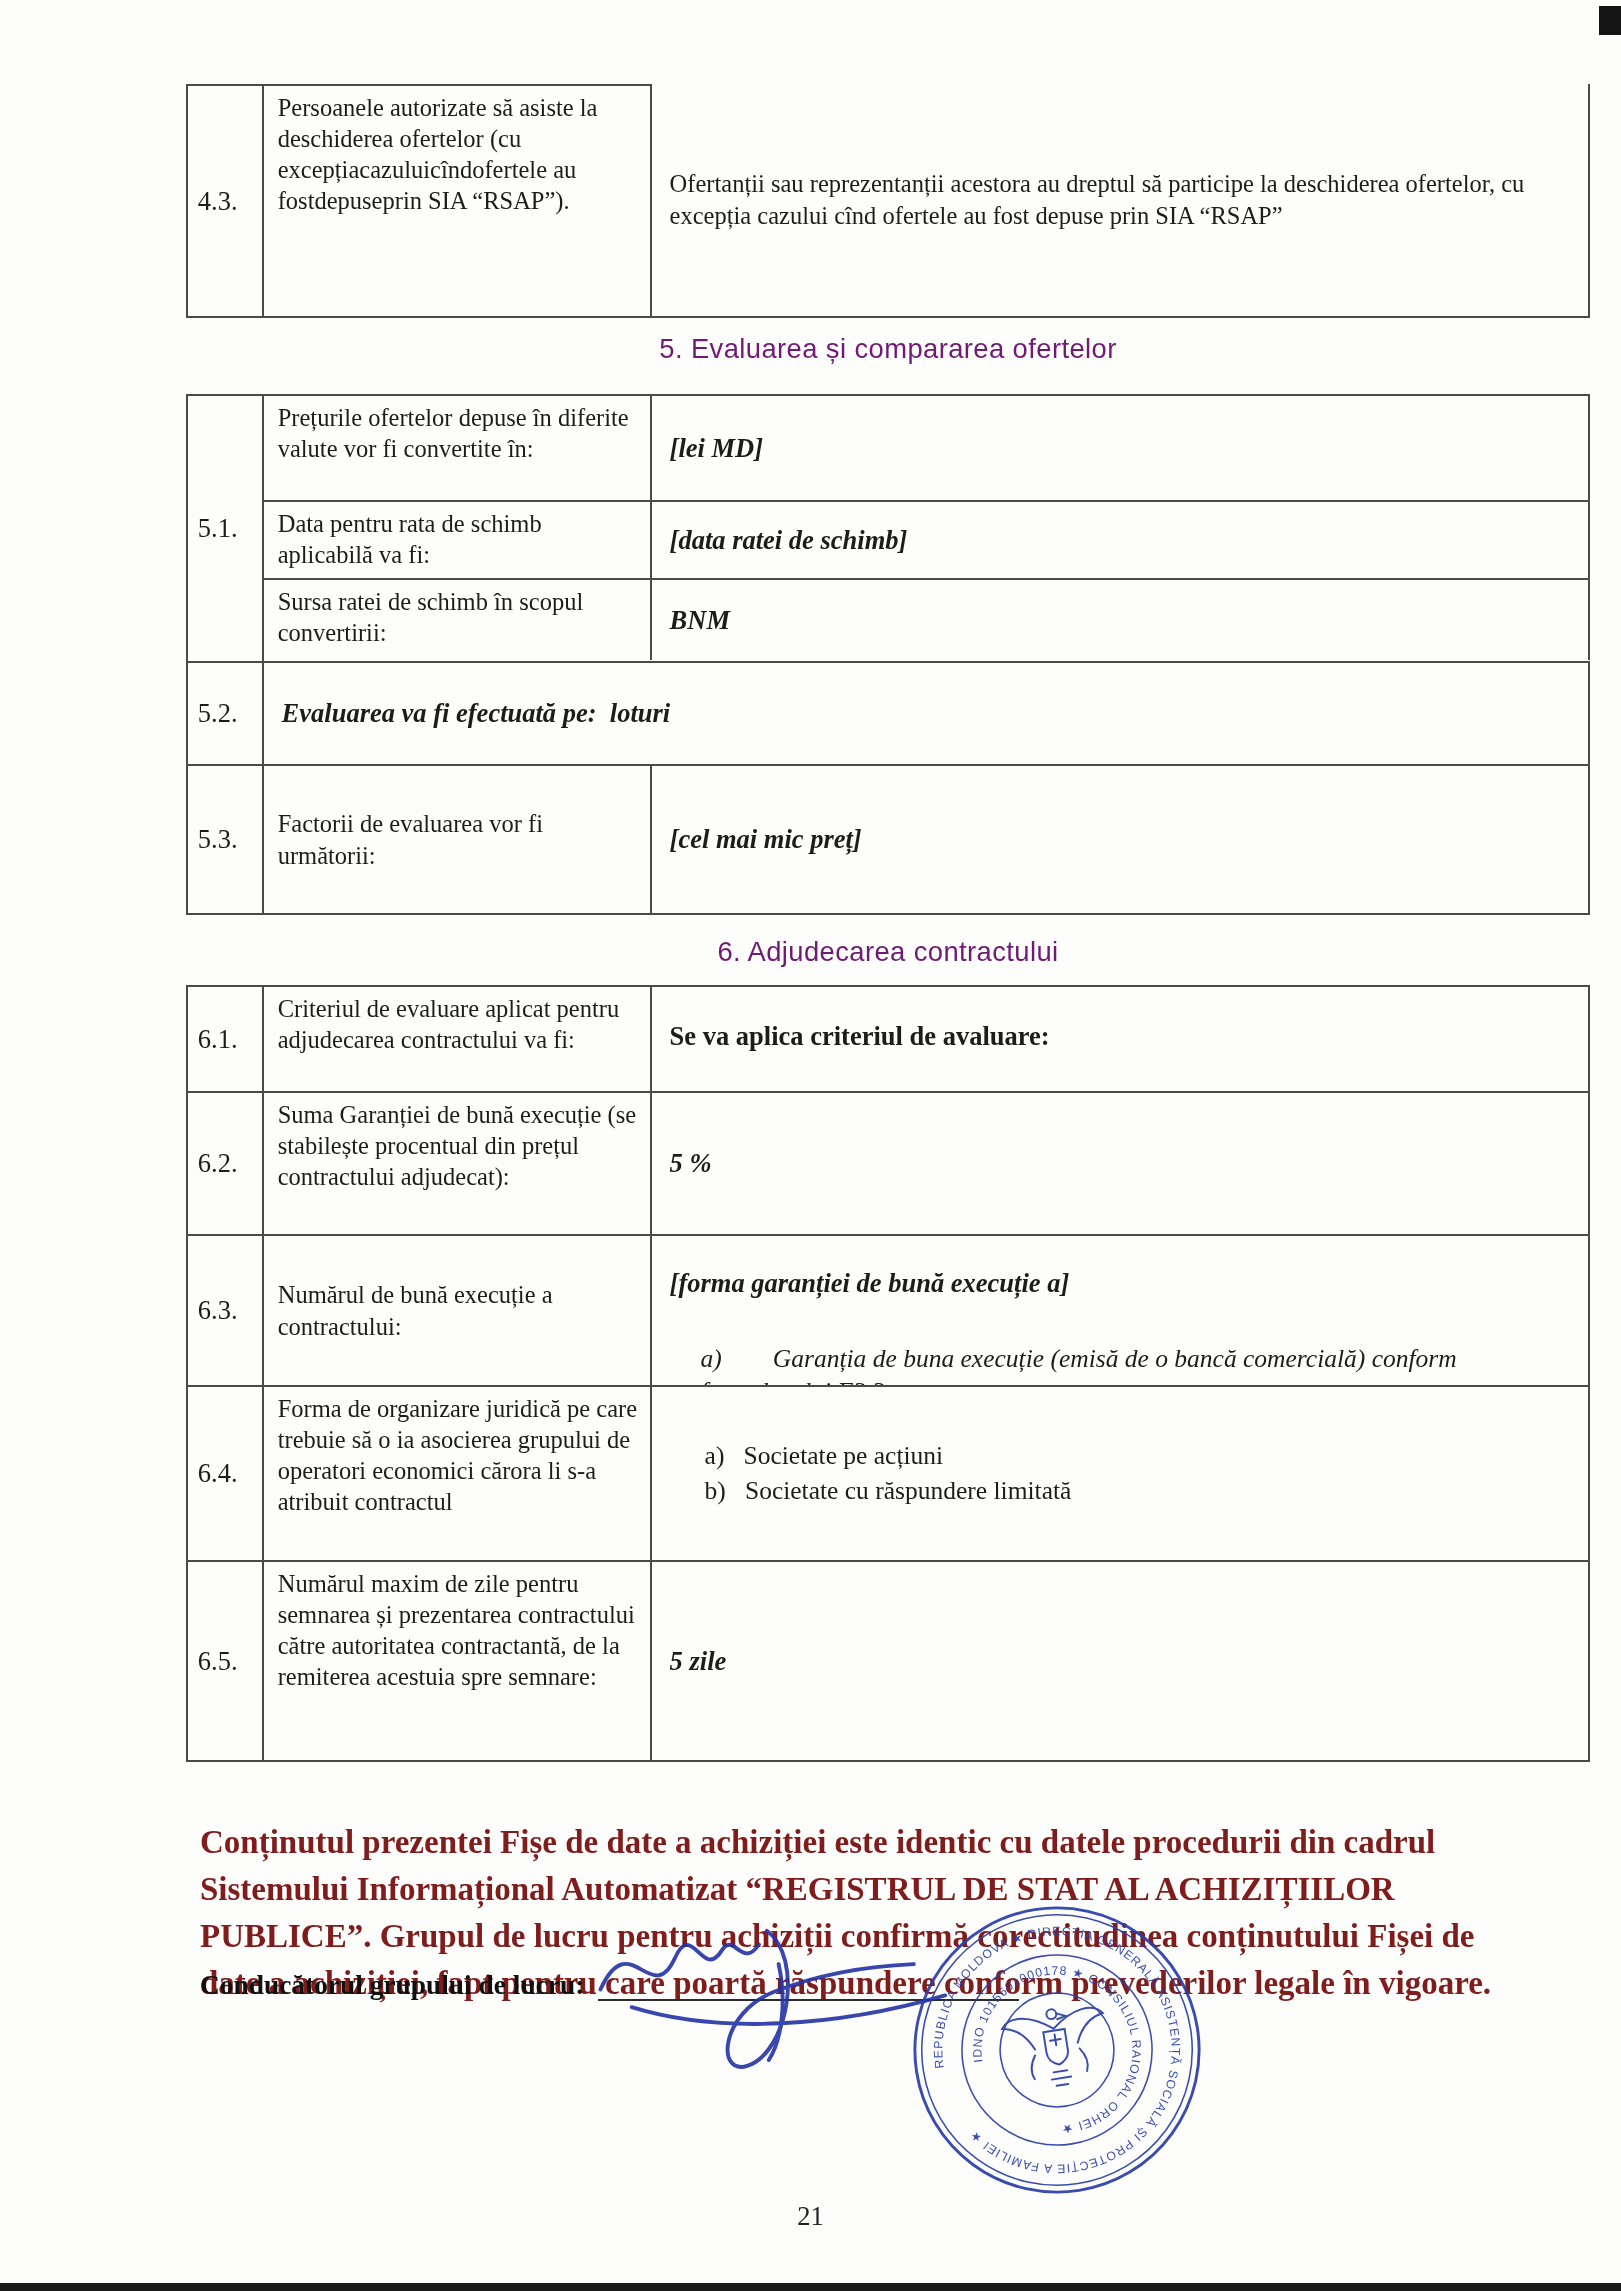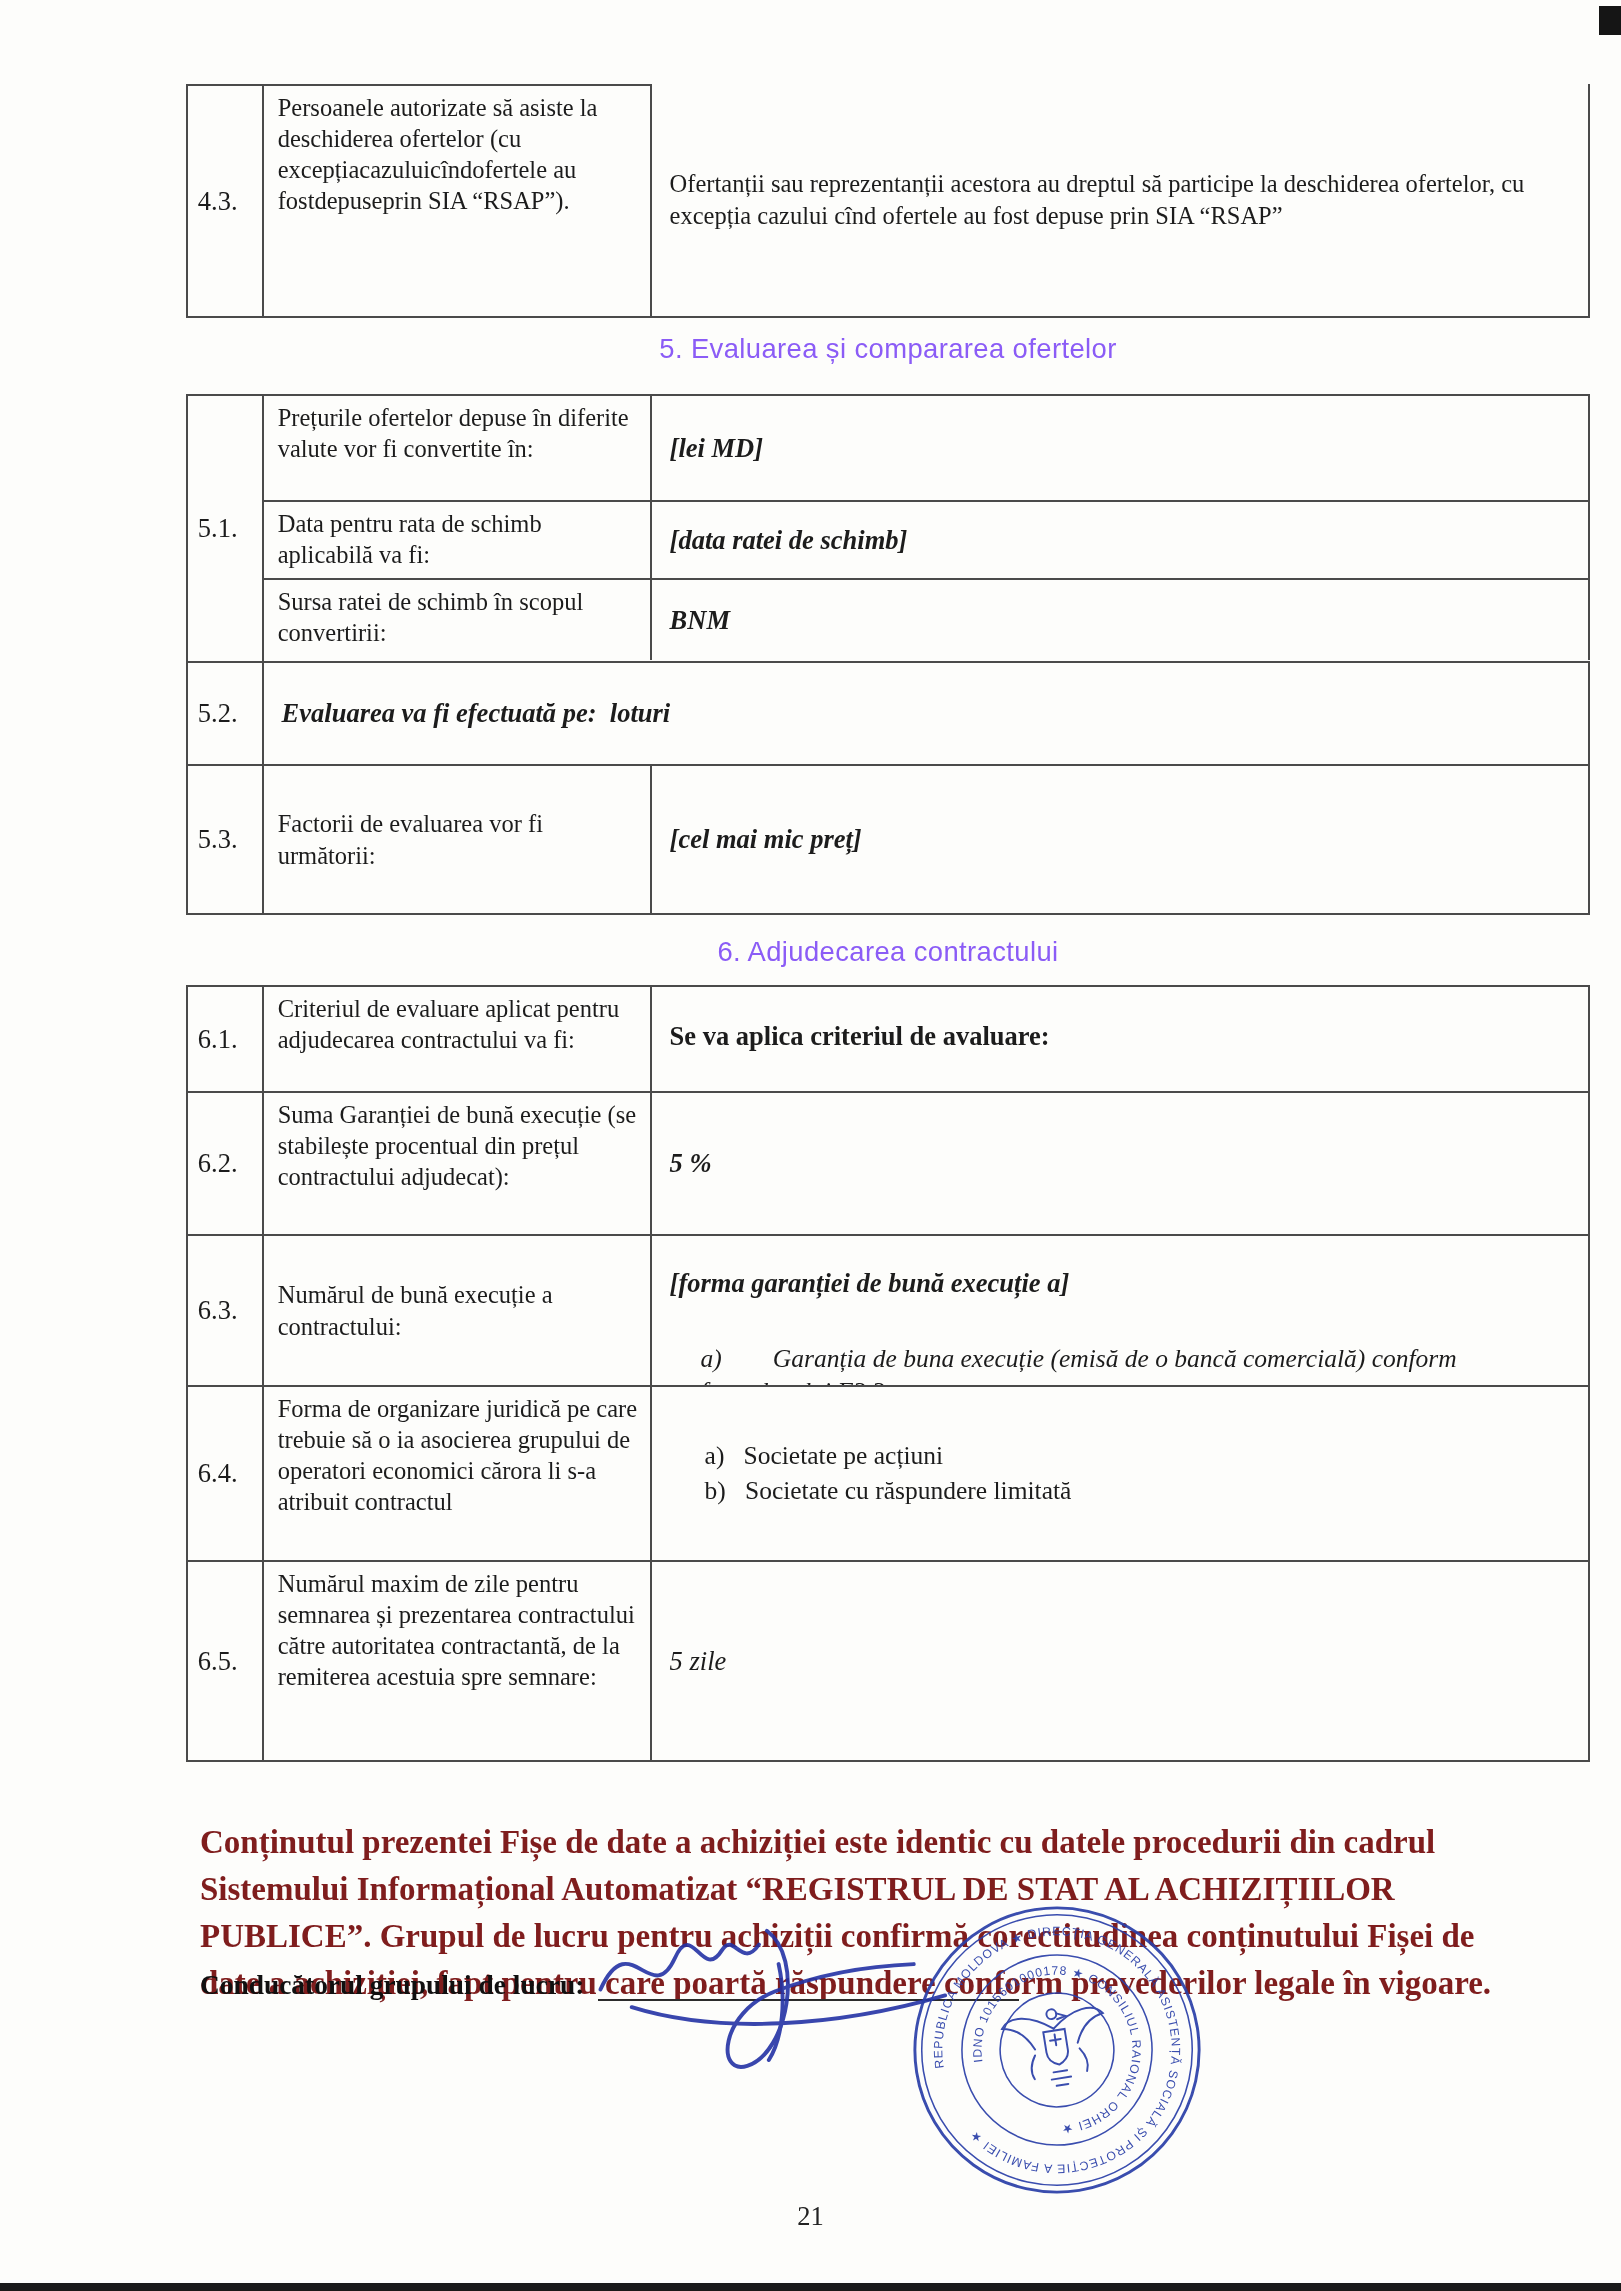--- a/index.html
+++ b/index.html
@@ -41,21 +41,21 @@
 
   .val{font-weight:bold;font-style:italic;font-size:26.5px;white-space:pre-wrap}
   .val-plain{font-size:24.5px;line-height:1.32}
   .val-bold{font-weight:bold;font-size:26.5px;line-height:1.3}
   .val-sub{font-style:italic;font-size:25.5px;margin-top:15.7px;margin-left:31px;white-space:pre-wrap;line-height:1.3}
   .opt{font-size:25.5px;margin:2.9px 0 2.9px 35px;white-space:pre-wrap}
 
   .sechead{
     position:absolute;left:186px;width:1404px;text-align:center;
     font-family:"Liberation Sans","DejaVu Sans",sans-serif;
-    font-size:27.4px;color:#8b5cf6;letter-spacing:0.4px;
+    font-size:27.4px;color:#701a75;letter-spacing:0.4px;
   }
 
   .note{
     position:absolute;left:200px;width:1304px;
     font-size:33px;font-weight:bold;line-height:1.42;color:#7f1d1d;
   }
 
   .sigrow{position:absolute;left:200px;top:1968px;display:flex;align-items:flex-end}
   .siglabel{font-weight:bold;font-size:27.4px;color:#101010;white-space:nowrap}
   .sigline{width:421px;height:31px;border-bottom:2px solid #2b2b2b;margin-left:13.7px}
@@ -157,21 +157,21 @@
       <div class="clabel">Forma de organizare juridică pe care trebuie să o ia asocierea grupului de operatori economici cărora li s-a atribuit contractul</div>
       <div class="cvalue">
         <p class="opt">a)   Societate pe acțiuni</p>
         <p class="opt">b)   Societate cu răspundere limitată</p>
       </div>
     </div>
     <div class="trow" style="height:198px">
       <div class="cnum">6.5.</div>
       <div class="clabel">Numărul maxim de zile pentru semnarea și prezentarea contractului către autoritatea contractantă, de la remiterea acestuia spre semnare:</div>
       <div class="cvalue">
-        <p class="val" style="font-weight:normal">5 zile</p>
+        <p class="val" style="font-weight:bold">5 zile</p>
       </div>
     </div>
   </div>
 
   <p class="note" style="top:1786px">Conținutul prezentei Fișe de date a achiziției este identic cu datele procedurii din cadrul Sistemului Informațional Automatizat “REGISTRUL DE STAT AL ACHIZIȚIILOR PUBLICE”. Grupul de lucru pentru achiziții confirmă corectitudinea conținutului Fișei de date a achiziției, fapt pentru care poartă răspundere conform prevederilor legale în vigoare.</p>
 
   <div class="sigrow">
     <span class="siglabel">Conducătorul grupului de lucru:</span>
     <span class="sigline"></span>
   </div>

